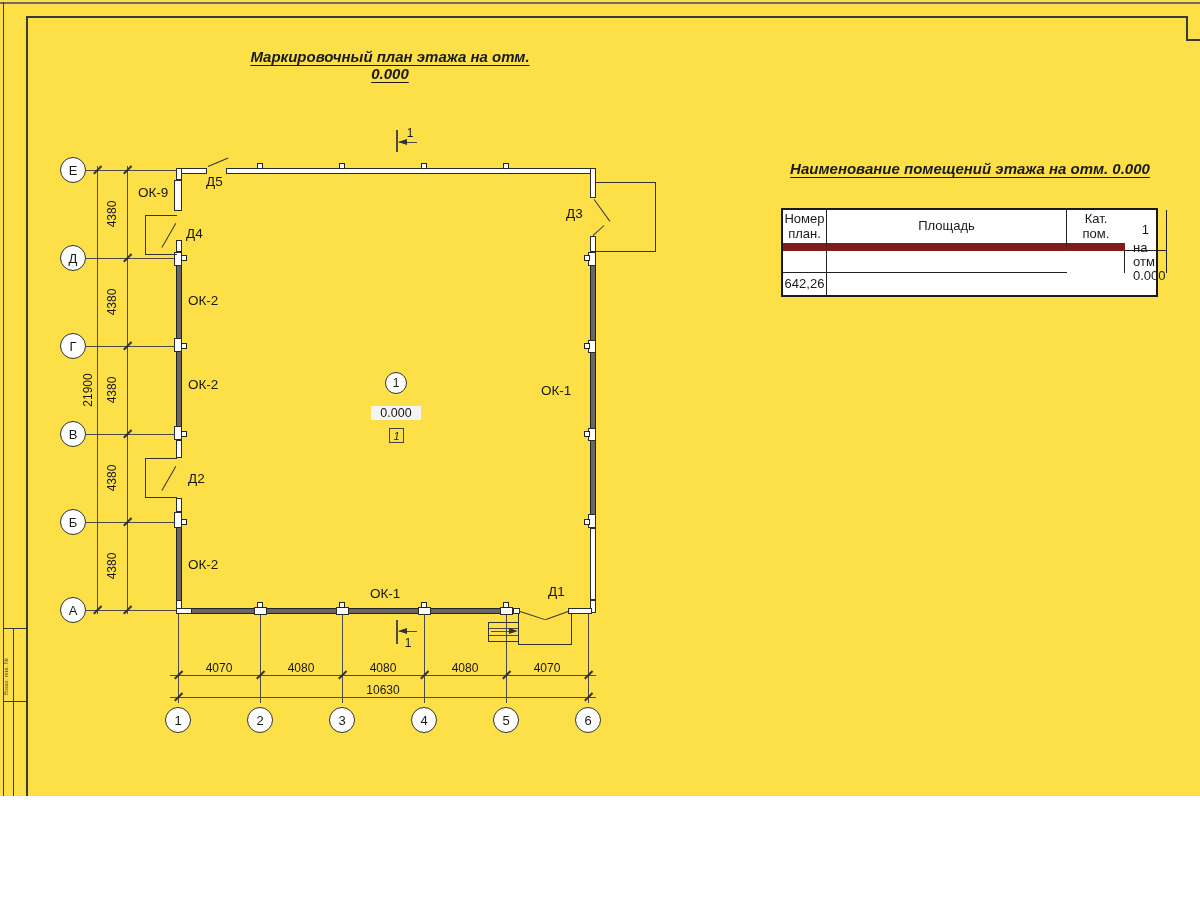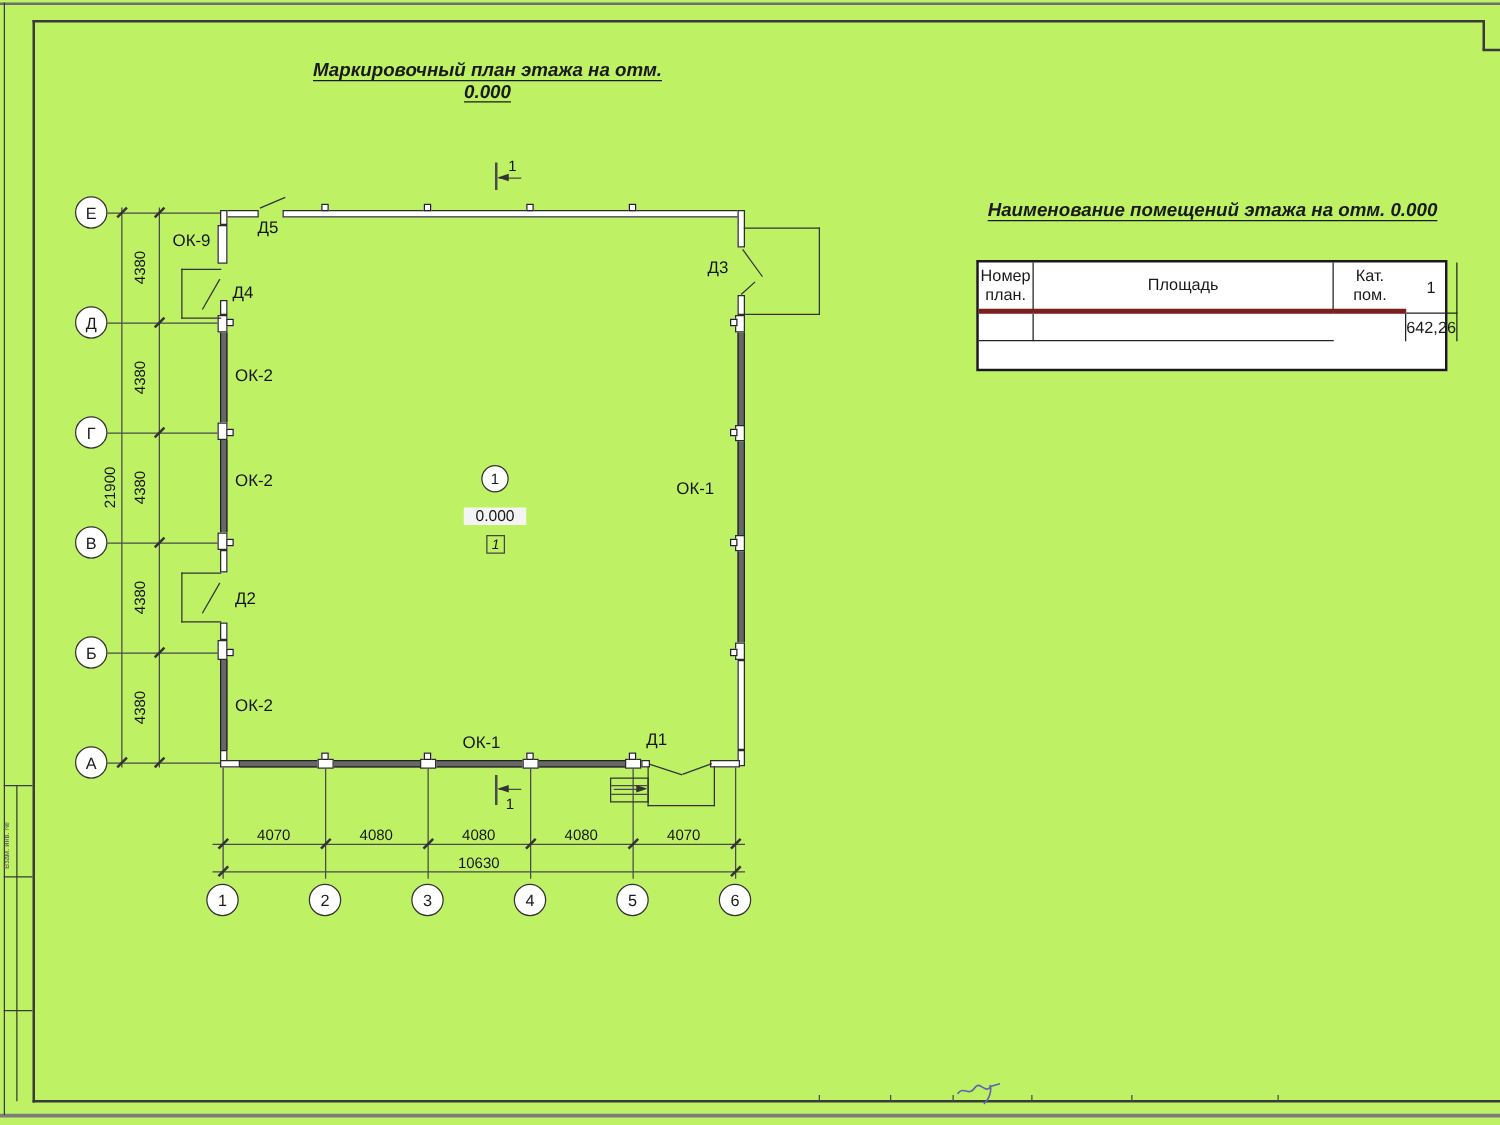--- a/index.html
+++ b/index.html
@@ -1,16 +1,16 @@
 <!DOCTYPE html>
 <html><head>
 <meta charset="utf-8">
 <style>
   html,body{margin:0;padding:0;background:#fff;}
-  .sheet{position:relative;width:1200px;height:900px;background:#bef264;overflow:hidden;
+  .sheet{position:relative;width:1200px;height:796px;background:#fde047;overflow:hidden;
          font-family:"Liberation Sans",sans-serif;color:#1a1a1a;}
   .abs{position:absolute;}
   .ln{position:absolute;background:#4a4a4a;}
   .frame{position:absolute;background:#3a3a3a;}
   .wall{position:absolute;background:#fff;border:1px solid #2b2b2b;box-sizing:border-box;}
   .win{position:absolute;background:#fff;border:1px solid #2b2b2b;box-sizing:border-box;}
   .bandV{position:absolute;background:#676767;border-left:1px solid #222;border-right:1px solid #222;box-sizing:border-box;}
   .bandH{position:absolute;background:#676767;border-top:1px solid #222;border-bottom:1px solid #222;box-sizing:border-box;}
   .mull{position:absolute;width:6px;height:6px;background:#fff;border:1px solid #222;box-sizing:border-box;}
   .tick{position:absolute;width:11px;height:1.5px;background:#333;transform:rotate(-45deg);}
@@ -29,21 +29,21 @@
   .arrowR{position:absolute;width:0;height:0;border-top:3.5px solid transparent;
           border-bottom:3.5px solid transparent;border-left:9px solid #333;}
   .table{position:absolute;left:781px;top:208px;width:377px;height:89px;border:2px solid #1a1a1a;
          box-sizing:border-box;display:grid;grid-template-columns:44px 240px 58px 1fr;
          grid-template-rows:41px 22px 1fr;background:#fff;}
   .cell{box-sizing:border-box;display:flex;align-items:center;justify-content:center;
         font-size:13px;line-height:1.08;text-align:center;}
   .cell.cl{justify-content:flex-start;padding-left:8px;text-align:left;}
   .br{border-right:1px solid #222;}
   .bb1{border-bottom:1px solid #222;}
-  .bb2{border-bottom:4px solid #7f1d1d;}
+  .bb2{border-bottom:8px solid #7f1d1d;}
   .micro{position:absolute;font-size:6px;color:#555;transform:rotate(-90deg);white-space:nowrap;}
 </style>
 </head>
 <body>
 
 <div class="sheet">
 
   <div class="frame" style="left:0;top:2px;width:1200px;height:2px;background:#6e6e6e;"></div>
   <div class="frame" style="left:26px;top:16px;width:1161px;height:2px;"></div>
   <div class="frame" style="left:26px;top:16px;width:2px;height:866px;"></div>
@@ -253,21 +253,21 @@
 
   <div class="lbl" style="left:138px;top:185px;">ОК-9</div>
   <div class="lbl" style="left:206px;top:174px;">Д5</div>
   <div class="lbl" style="left:186px;top:226px;">Д4</div>
   <div class="lbl" style="left:188px;top:293px;">ОК-2</div>
   <div class="lbl" style="left:188px;top:377px;">ОК-2</div>
   <div class="lbl" style="left:188px;top:471px;">Д2</div>
   <div class="lbl" style="left:188px;top:557px;">ОК-2</div>
   <div class="lbl" style="left:541px;top:383px;">ОК-1</div>
   <div class="lbl" style="left:370px;top:586px;">ОК-1</div>
-  <div class="lbl" style="left:517px;top:584px;">Д1</div>
+  <div class="lbl" style="left:548px;top:584px;">Д1</div>
   <div class="lbl" style="left:566px;top:206px;">Д3</div>
 
   <div class="title" style="left:790px;top:160px;width:360px;">Наименование помещений этажа на отм. 0.000</div>
 
   <div class="table">
     <div class="cell br bb2">
       <div>
           <div>Номер</div>
           <div>план.</div>
         </div>
@@ -278,17 +278,18 @@
           <div>Кат.</div>
           <div>пом.</div>
         </div>
     </div>
 
     <div class="cell br bb1">1</div>
     <div class="cell br bb1"></div>
     <div class="cell bb1"></div>
 
     <div class="cell br"></div>
+    <div class="cell cl br">на отм. 0.000</div>
     <div class="cell br">642,26</div>
     <div class="cell"></div>
   </div>
 
 </div>
 
 </body></html>

